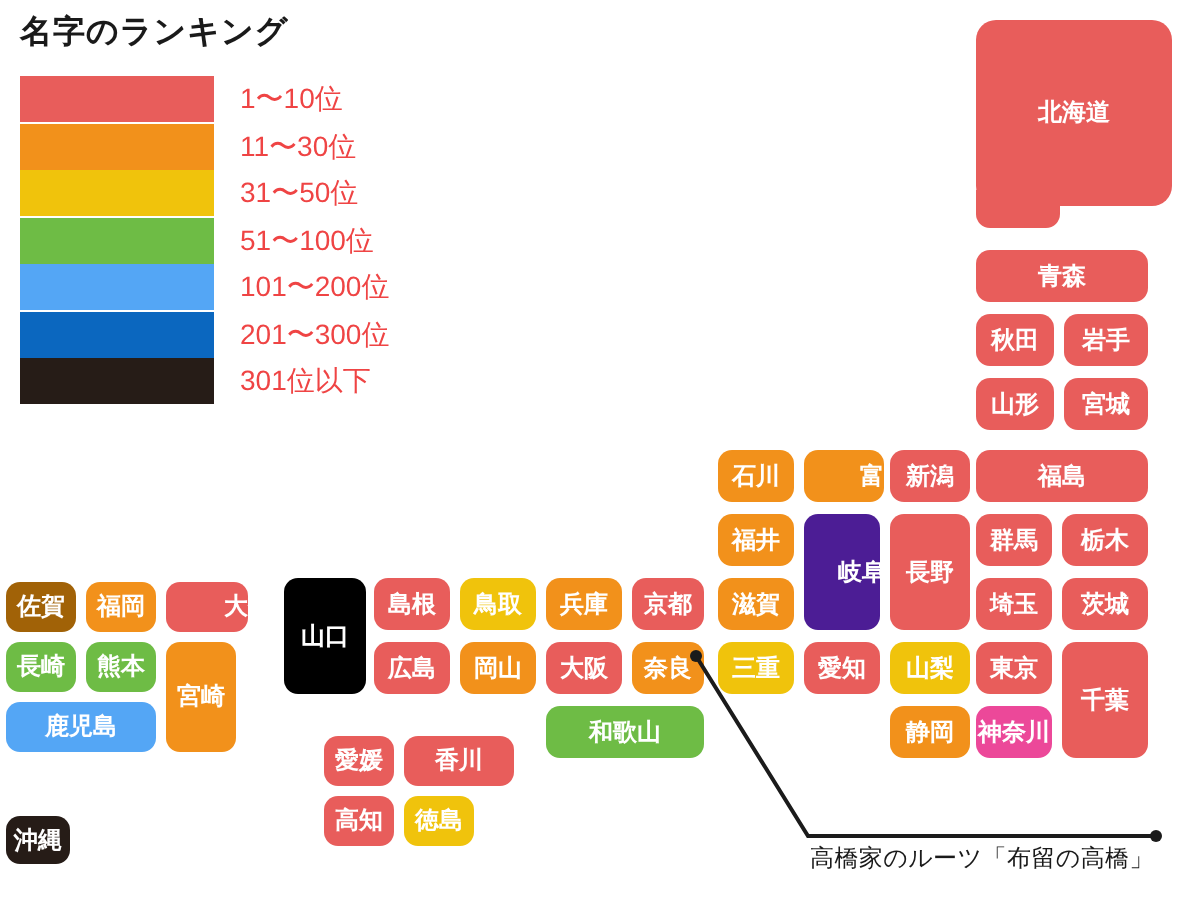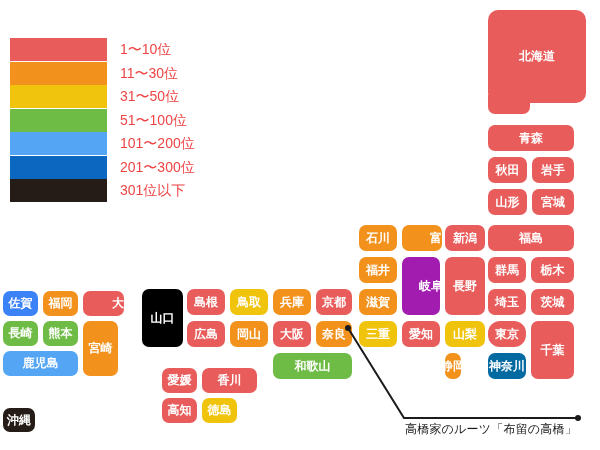--- a/index.html
+++ b/index.html
@@ -30,20 +30,21 @@
   }
   .annot-sub {
     position:absolute; left:405px; top:421px;
     font-size:12px; color:#1a1a1a; letter-spacing:0.2px;
   }
 </style>
 </head>
 <body>
 
 <div class="canvas">
+  <div class="page-title">名字のランキング</div>
   <div id="legend">
       <div class="legend-swatch" style="top: 38px; width: 97px; height: 23px; background: rgb(232, 93, 91);"></div>
       <div class="legend-label" style="top: 38px;">1〜10位</div>
       <div class="legend-swatch" style="top: 61.5px; width: 97px; height: 23px; background: rgb(242, 145, 27);"></div>
       <div class="legend-label" style="top: 61.5px;">11〜30位</div>
       <div class="legend-swatch" style="top: 85px; width: 97px; height: 23px; background: rgb(240, 195, 12);"></div>
       <div class="legend-label" style="top: 85px;">31〜50位</div>
       <div class="legend-swatch" style="top: 108.5px; width: 97px; height: 23px; background: rgb(110, 188, 69);"></div>
       <div class="legend-label" style="top: 108.5px;">51〜100位</div>
       <div class="legend-swatch" style="top: 132px; width: 97px; height: 23px; background: rgb(84, 166, 245);"></div>
@@ -59,49 +60,49 @@
       <div class="tile" style="left: 488px; top: 125px; width: 86px; height: 26px; background: rgb(232, 93, 91);">青森</div>
       <div class="tile" style="left: 488px; top: 157px; width: 39px; height: 26px; background: rgb(232, 93, 91);">秋田</div>
       <div class="tile" style="left: 532px; top: 157px; width: 42px; height: 26px; background: rgb(232, 93, 91);">岩手</div>
       <div class="tile" style="left: 488px; top: 189px; width: 39px; height: 26px; background: rgb(232, 93, 91);">山形</div>
       <div class="tile" style="left: 532px; top: 189px; width: 42px; height: 26px; background: rgb(232, 93, 91);">宮城</div>
       <div class="tile" style="left: 359px; top: 225px; width: 38px; height: 26px; background: rgb(242, 145, 27);">石川</div>
       <div class="tile" style="left: 402px; top: 225px; width: 38px; height: 26px; background: rgb(242, 145, 27); padding-left: 40px;">富山</div>
       <div class="tile" style="left: 445px; top: 225px; width: 40px; height: 26px; background: rgb(232, 93, 91);">新潟</div>
       <div class="tile" style="left: 488px; top: 225px; width: 86px; height: 26px; background: rgb(232, 93, 91);">福島</div>
       <div class="tile" style="left: 359px; top: 257px; width: 38px; height: 26px; background: rgb(242, 145, 27);">福井</div>
-      <div class="tile" style="left: 402px; top: 257px; width: 38px; height: 58px; background: #a21caf; padding-left: 20px;">岐阜</div>
+      <div class="tile" style="left: 402px; top: 257px; width: 38px; height: 58px; background: #4c1d95; padding-left: 20px;">岐阜</div>
       <div class="tile" style="left: 445px; top: 257px; width: 40px; height: 58px; background: rgb(232, 93, 91);">長野</div>
       <div class="tile" style="left: 488px; top: 257px; width: 38px; height: 26px; background: rgb(232, 93, 91);">群馬</div>
       <div class="tile" style="left: 531px; top: 257px; width: 43px; height: 26px; background: rgb(232, 93, 91);">栃木</div>
       <div class="tile" style="left: 359px; top: 289px; width: 38px; height: 26px; background: rgb(242, 145, 27);">滋賀</div>
       <div class="tile" style="left: 488px; top: 289px; width: 38px; height: 26px; background: rgb(232, 93, 91);">埼玉</div>
       <div class="tile" style="left: 531px; top: 289px; width: 43px; height: 26px; background: rgb(232, 93, 91);">茨城</div>
       <div class="tile" style="left: 142px; top: 289px; width: 41px; height: 58px; background: #000000;">山口</div>
       <div class="tile" style="left: 187px; top: 289px; width: 38px; height: 26px; background: rgb(232, 93, 91); font-family: Liberation Serif, serif;">島根</div>
       <div class="tile" style="left: 230px; top: 289px; width: 38px; height: 26px; background: rgb(240, 195, 12);">鳥取</div>
       <div class="tile" style="left: 273px; top: 289px; width: 38px; height: 26px; background: rgb(242, 145, 27);">兵庫</div>
       <div class="tile" style="left: 316px; top: 289px; width: 36px; height: 26px; background: rgb(232, 93, 91);">京都</div>
       <div class="tile" style="left: 187px; top: 321px; width: 38px; height: 26px; background: rgb(232, 93, 91);">広島</div>
       <div class="tile" style="left: 230px; top: 321px; width: 38px; height: 26px; background: rgb(242, 145, 27);">岡山</div>
       <div class="tile" style="left: 273px; top: 321px; width: 38px; height: 26px; background: rgb(232, 93, 91);">大阪</div>
       <div class="tile" style="left: 316px; top: 321px; width: 36px; height: 26px; background: rgb(242, 145, 27);">奈良</div>
       <div class="tile" style="left: 359px; top: 321px; width: 38px; height: 26px; background: rgb(240, 195, 12);">三重</div>
       <div class="tile" style="left: 402px; top: 321px; width: 38px; height: 26px; background: rgb(232, 93, 91);">愛知</div>
       <div class="tile" style="left: 445px; top: 321px; width: 40px; height: 26px; background: rgb(240, 195, 12);">山梨</div>
-      <div class="tile" style="left: 488px; top: 321px; width: 38px; height: 26px; background: rgb(232, 93, 91); border-radius: 12px;">東京</div>
+      <div class="tile" style="left: 488px; top: 321px; width: 38px; height: 26px; background: rgb(232, 93, 91);">東京</div>
       <div class="tile" style="left: 531px; top: 321px; width: 43px; height: 58px; background: rgb(232, 93, 91);">千葉</div>
       <div class="tile" style="left: 273px; top: 353px; width: 79px; height: 26px; background: rgb(110, 188, 69);">和歌山</div>
-      <div class="tile" style="left: 445px; top: 353px; width: 16px; height: 26px; background: rgb(242, 145, 27);">静岡</div>
-      <div class="tile" style="left: 488px; top: 353px; width: 38px; height: 26px; background: #0369a1;">神奈川</div>
+      <div class="tile" style="left: 445px; top: 353px; width: 40px; height: 26px; background: rgb(242, 145, 27);">静岡</div>
+      <div class="tile" style="left: 488px; top: 353px; width: 38px; height: 26px; background: #ec4899;">神奈川</div>
       <div class="tile" style="left: 162px; top: 368px; width: 35px; height: 25px; background: rgb(232, 93, 91);">愛媛</div>
       <div class="tile" style="left: 202px; top: 368px; width: 55px; height: 25px; background: rgb(232, 93, 91);">香川</div>
       <div class="tile" style="left: 162px; top: 398px; width: 35px; height: 25px; background: rgb(232, 93, 91);">高知</div>
       <div class="tile" style="left: 202px; top: 398px; width: 35px; height: 25px; background: rgb(240, 195, 12);">徳島</div>
-      <div class="tile" style="left: 3px; top: 291px; width: 35px; height: 25px; background: #3b82f6;">佐賀</div>
+      <div class="tile" style="left: 3px; top: 291px; width: 35px; height: 25px; background: #a16207;">佐賀</div>
       <div class="tile" style="left: 43px; top: 291px; width: 35px; height: 25px; background: rgb(242, 145, 27);">福岡</div>
       <div class="tile" style="left: 83px; top: 291px; width: 35px; height: 25px; background: rgb(232, 93, 91); padding-left: 41px;">大分</div>
       <div class="tile" style="left: 3px; top: 321px; width: 35px; height: 25px; background: rgb(110, 188, 69);">長崎</div>
       <div class="tile" style="left: 43px; top: 321px; width: 35px; height: 25px; background: rgb(110, 188, 69);">熊本</div>
       <div class="tile" style="left: 83px; top: 321px; width: 35px; height: 55px; background: rgb(242, 145, 27);">宮崎</div>
       <div class="tile" style="left: 3px; top: 351px; width: 75px; height: 25px; background: rgb(84, 166, 245);">鹿児島</div>
       <div class="tile" style="left: 3px; top: 408px; width: 32px; height: 24px; background: rgb(38, 28, 23);">沖縄</div>
     </div>
   <svg class="annot-svg" id="annot-svg" width="600" height="450">
       <polyline points="348,328 404,418 578,418" fill="none" stroke="#1b1b1b" stroke-width="2"></polyline>

